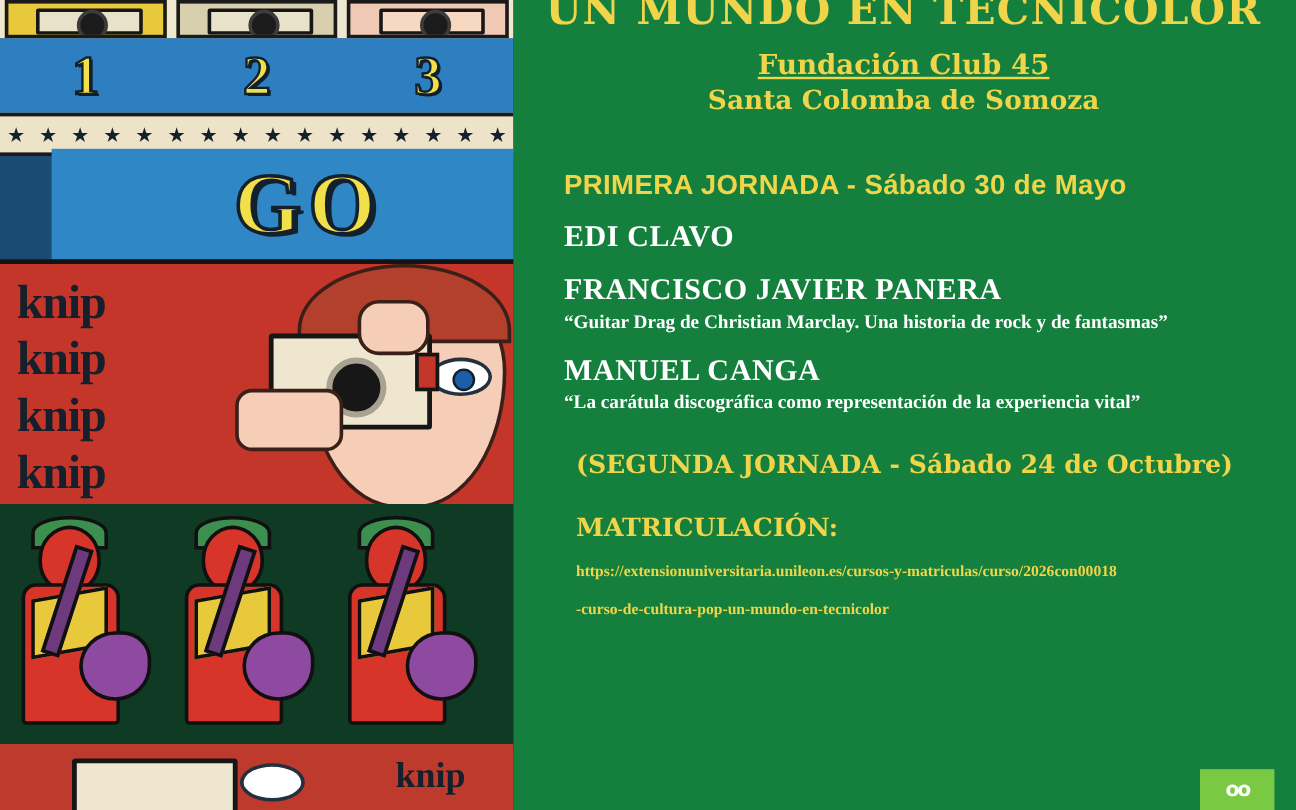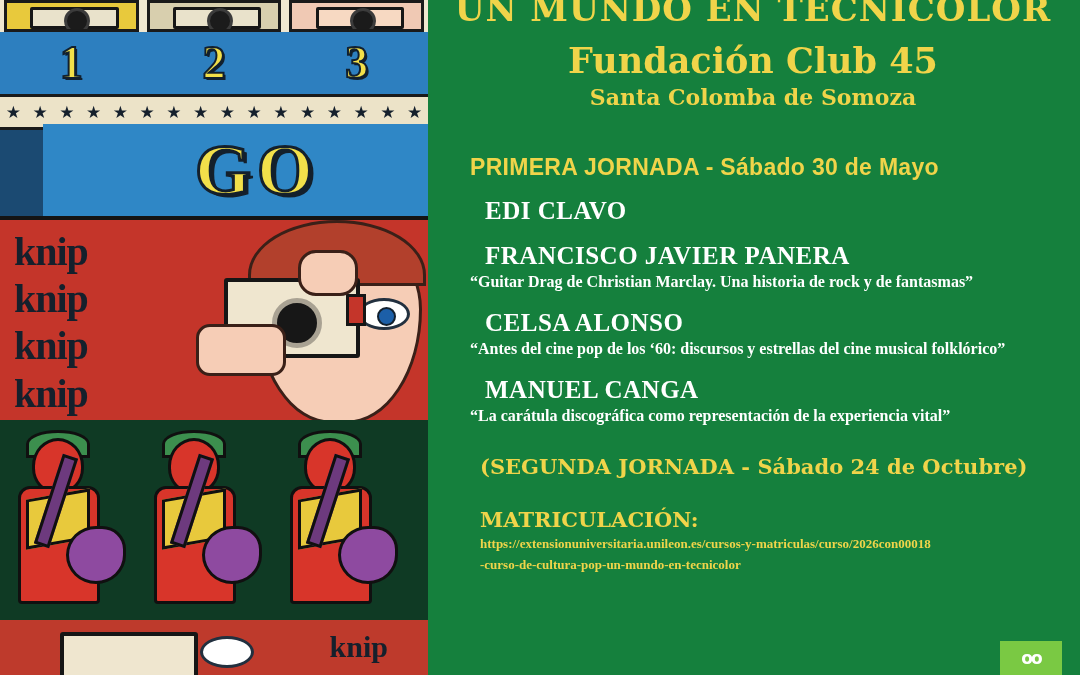--- a/index.html
+++ b/index.html
@@ -324,24 +324,25 @@
     letter-spacing: 1px;
     color: #f0d44a;
     margin-top: -8px;
     line-height: 1.05;
     white-space: nowrap;
   }
   .title-org {
     text-align: center;
     font-family: "DejaVu Serif", serif;
     font-weight: bold;
-    font-size: 35px;
+    font-size: 23px;
     color: #f0d44a;
     margin-top: 14px;
     line-height: 1.1;
+    text-decoration: underline;
   }
   .title-place {
     text-align: center;
     font-family: "DejaVu Serif", serif;
     font-weight: bold;
     font-size: 22px;
     color: #f0d44a;
     margin-top: 4px;
   }
 
@@ -356,21 +357,20 @@
   }
   .talks { padding-left: 18px; margin-top: 16px; }
   .talk { margin-bottom: 17px; }
   .speaker {
     font-family: "Liberation Serif", serif;
     font-weight: bold;
     font-size: 25px;
     color: #ffffff;
     letter-spacing: 0.5px;
     line-height: 1.1;
-    margin-left: 15px;
   }
   .talk-title {
     font-family: "Liberation Serif", serif;
     font-weight: bold;
     font-size: 16px;
     color: #ffffff;
     margin-top: 3px;
     line-height: 1.22;
   }
   .session2 {
@@ -384,21 +384,21 @@
   .enroll-label {
     margin-top: 28px;
     padding-left: 28px;
     font-family: "DejaVu Serif", serif;
     font-weight: bold;
     font-size: 21px;
     color: #f0d44a;
   }
   .enroll-url {
     padding-left: 28px;
-    margin-top: 4px;
+    margin-top: 16px;
     font-family: "Liberation Serif", serif;
     font-weight: bold;
     font-size: 13px;
     color: #f0d44a;
     line-height: 1.3;
     word-break: break-all;
   }
   .logo-badge {
     position: absolute;
     right: 18px;
@@ -543,24 +543,20 @@
 
     <div class="talks">
       <div class="talk">
         <div class="speaker">EDI CLAVO</div>
       </div>
       <div class="talk">
         <div class="speaker">FRANCISCO JAVIER PANERA</div>
         <div class="talk-title">“Guitar Drag de Christian Marclay. Una historia de rock y de fantasmas”</div>
       </div>
       <div class="talk">
-        <div class="speaker">CELSA ALONSO</div>
-        <div class="talk-title">“Antes del cine pop de los ‘60: discursos y estrellas del cine musical folklórico”</div>
-      </div>
-      <div class="talk">
         <div class="speaker">MANUEL CANGA</div>
         <div class="talk-title">“La carátula discográfica como representación de la experiencia vital”</div>
       </div>
     </div>
 
     <div class="session2">(SEGUNDA JORNADA - Sábado 24 de Octubre)</div>
 
     <div class="enroll-label">MATRICULACIÓN:</div>
     <div class="enroll-url">https://extensionuniversitaria.unileon.es/cursos-y-matriculas/curso/2026con00018</div>
     <div class="enroll-url">-curso-de-cultura-pop-un-mundo-en-tecnicolor</div>

